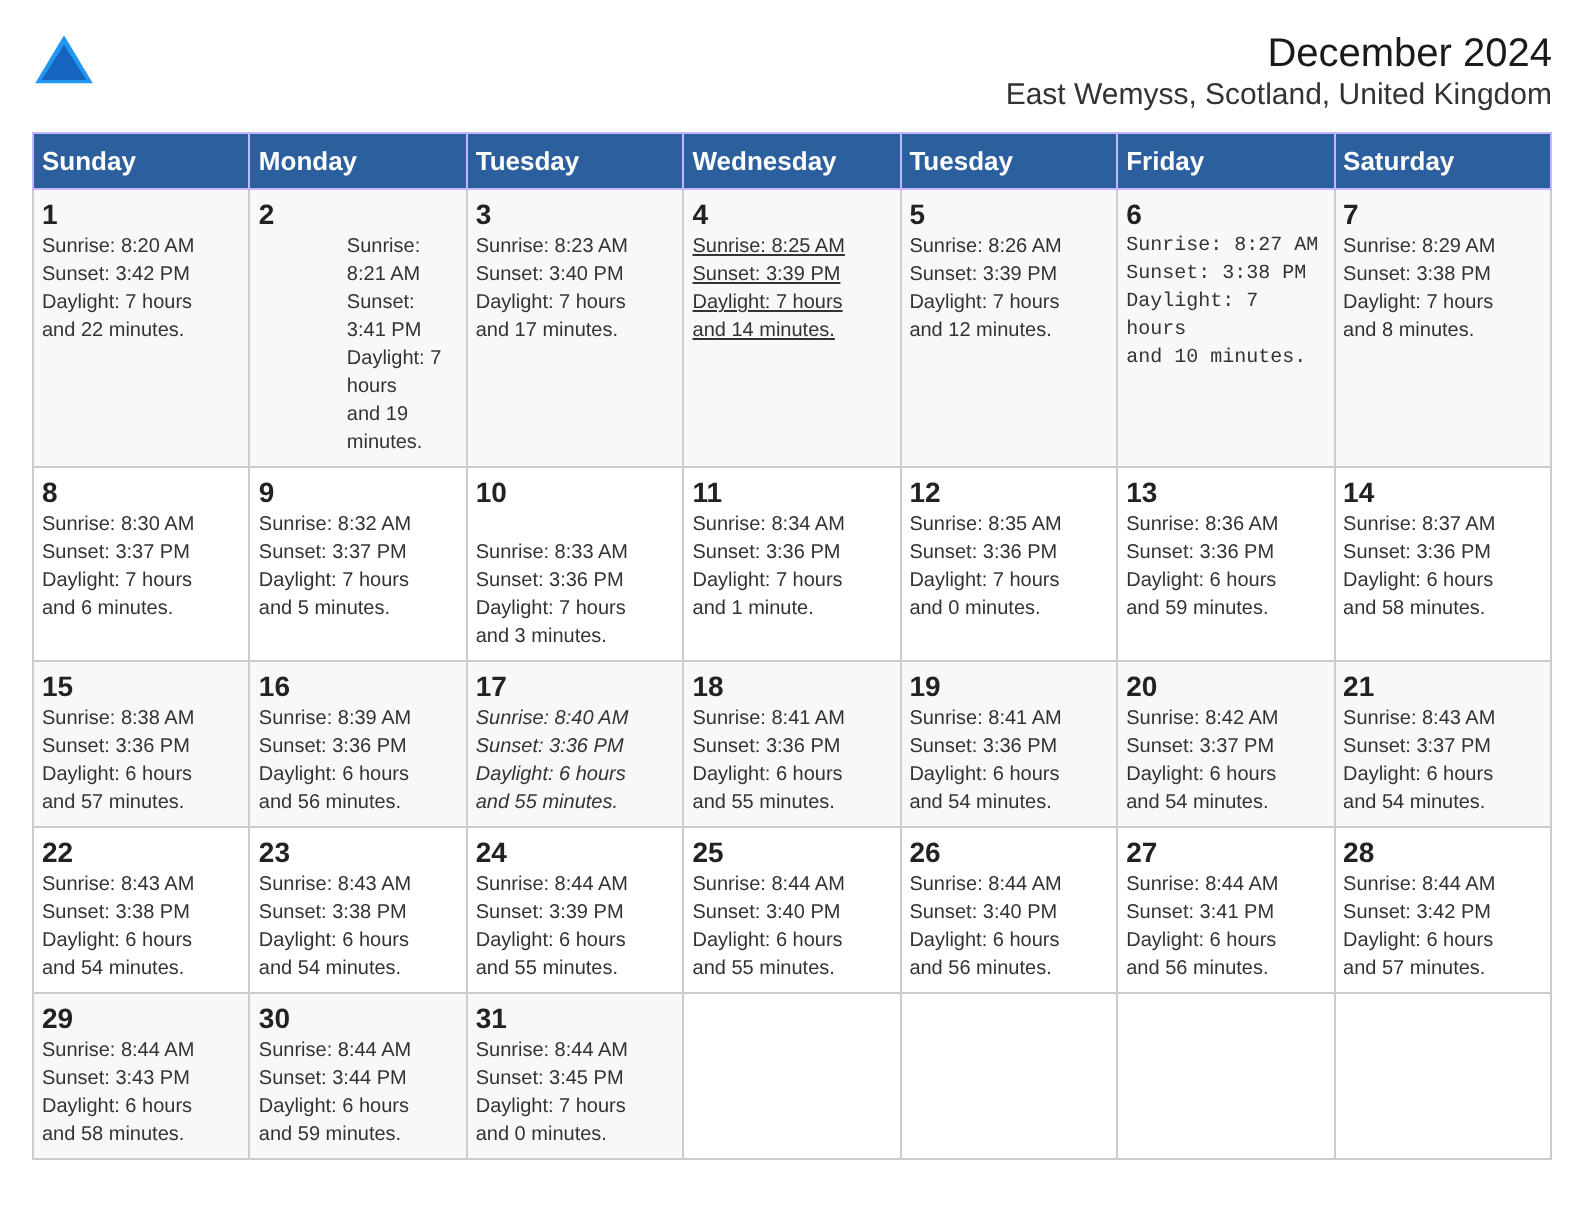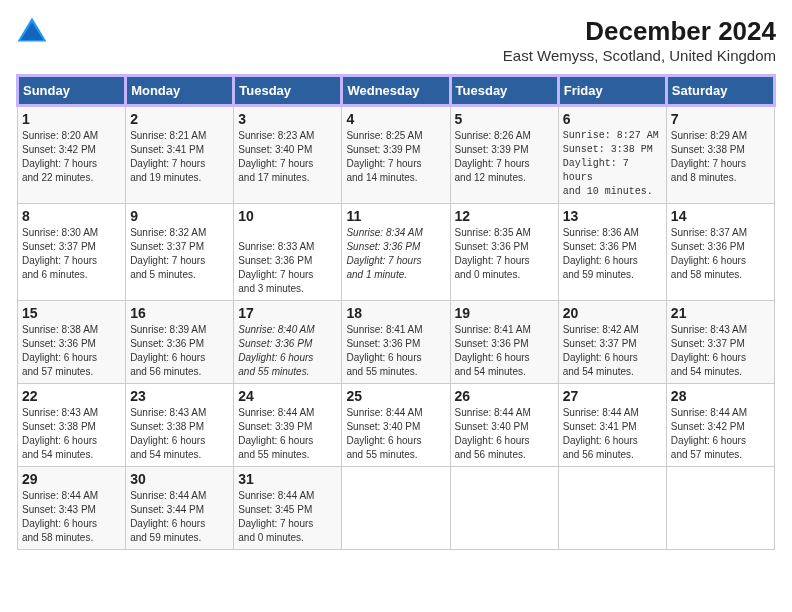--- a/index.html
+++ b/index.html
@@ -29,41 +29,41 @@
     }
     .logo-text span { color: #2196F3; }
     .logo-icon {
       width: 32px;
       height: 28px;
     }
     .title-area {
       text-align: right;
     }
     .main-title {
-      font-size: 26px;
-      font-weight: bold;
+      font-size: 20px;
+      font-weight: normal;
       color: #1a1a1a;
     }
     .subtitle {
       font-size: 15px;
       color: #333;
     }
     table {
       width: 100%;
       border-collapse: collapse;
       font-size: 11px;
     }
     thead tr th {
       background: #2c5f9e;
       color: #fff;
       padding: 6px 4px;
       text-align: left;
       font-size: 13px;
       font-weight: bold;
-      border: 3px solid #c4b5fd;
+      border: 1px solid #c4b5fd;
     }
     tbody tr td {
       border: 1px solid #ccc;
       vertical-align: top;
       padding: 4px 4px;
       color: #222;
       background: #fff;
       min-height: 80px;
       width: calc(100% / 7);
     }
@@ -115,35 +115,35 @@
   <tr>
         <td>
           <span class="day-num">1</span>
           <div class="day-detail" style="white-space: pre-line;">Sunrise: 8:20 AM
 Sunset: 3:42 PM
 Daylight: 7 hours
 and 22 minutes.</div>
         </td>
         <td>
           <span class="day-num">2</span>
-          <div class="day-detail" style="white-space: pre-line;">Sunrise: 8:21 AM
+          <div class="day-detail" style="white-space: pre-line; margin-left: 44px;">Sunrise: 8:21 AM
 Sunset: 3:41 PM
 Daylight: 7 hours
 and 19 minutes.</div>
         </td>
         <td>
           <span class="day-num">3</span>
           <div class="day-detail" style="white-space: pre-line;">Sunrise: 8:23 AM
 Sunset: 3:40 PM
 Daylight: 7 hours
 and 17 minutes.</div>
         </td>
         <td>
           <span class="day-num">4</span>
-          <div class="day-detail" style="white-space: pre-line;">Sunrise: 8:25 AM
+          <div class="day-detail" style="white-space: pre-line; text-decoration: underline;">Sunrise: 8:25 AM
 Sunset: 3:39 PM
 Daylight: 7 hours
 and 14 minutes.</div>
         </td>
         <td>
           <span class="day-num">5</span>
           <div class="day-detail" style="white-space: pre-line;">Sunrise: 8:26 AM
 Sunset: 3:39 PM
 Daylight: 7 hours
 and 12 minutes.</div>
@@ -180,21 +180,21 @@
         </td>
         <td>
           <span class="day-num">10</span>
           <div class="day-detail" style="white-space: pre-line; margin-top: 16px;">Sunrise: 8:33 AM
 Sunset: 3:36 PM
 Daylight: 7 hours
 and 3 minutes.</div>
         </td>
         <td>
           <span class="day-num">11</span>
-          <div class="day-detail" style="white-space: pre-line; font-style: italic;">Sunrise: 8:34 AM
+          <div class="day-detail" style="white-space: pre-line;">Sunrise: 8:34 AM
 Sunset: 3:36 PM
 Daylight: 7 hours
 and 1 minute.</div>
         </td>
         <td>
           <span class="day-num">12</span>
           <div class="day-detail" style="white-space: pre-line;">Sunrise: 8:35 AM
 Sunset: 3:36 PM
 Daylight: 7 hours
 and 0 minutes.</div>

